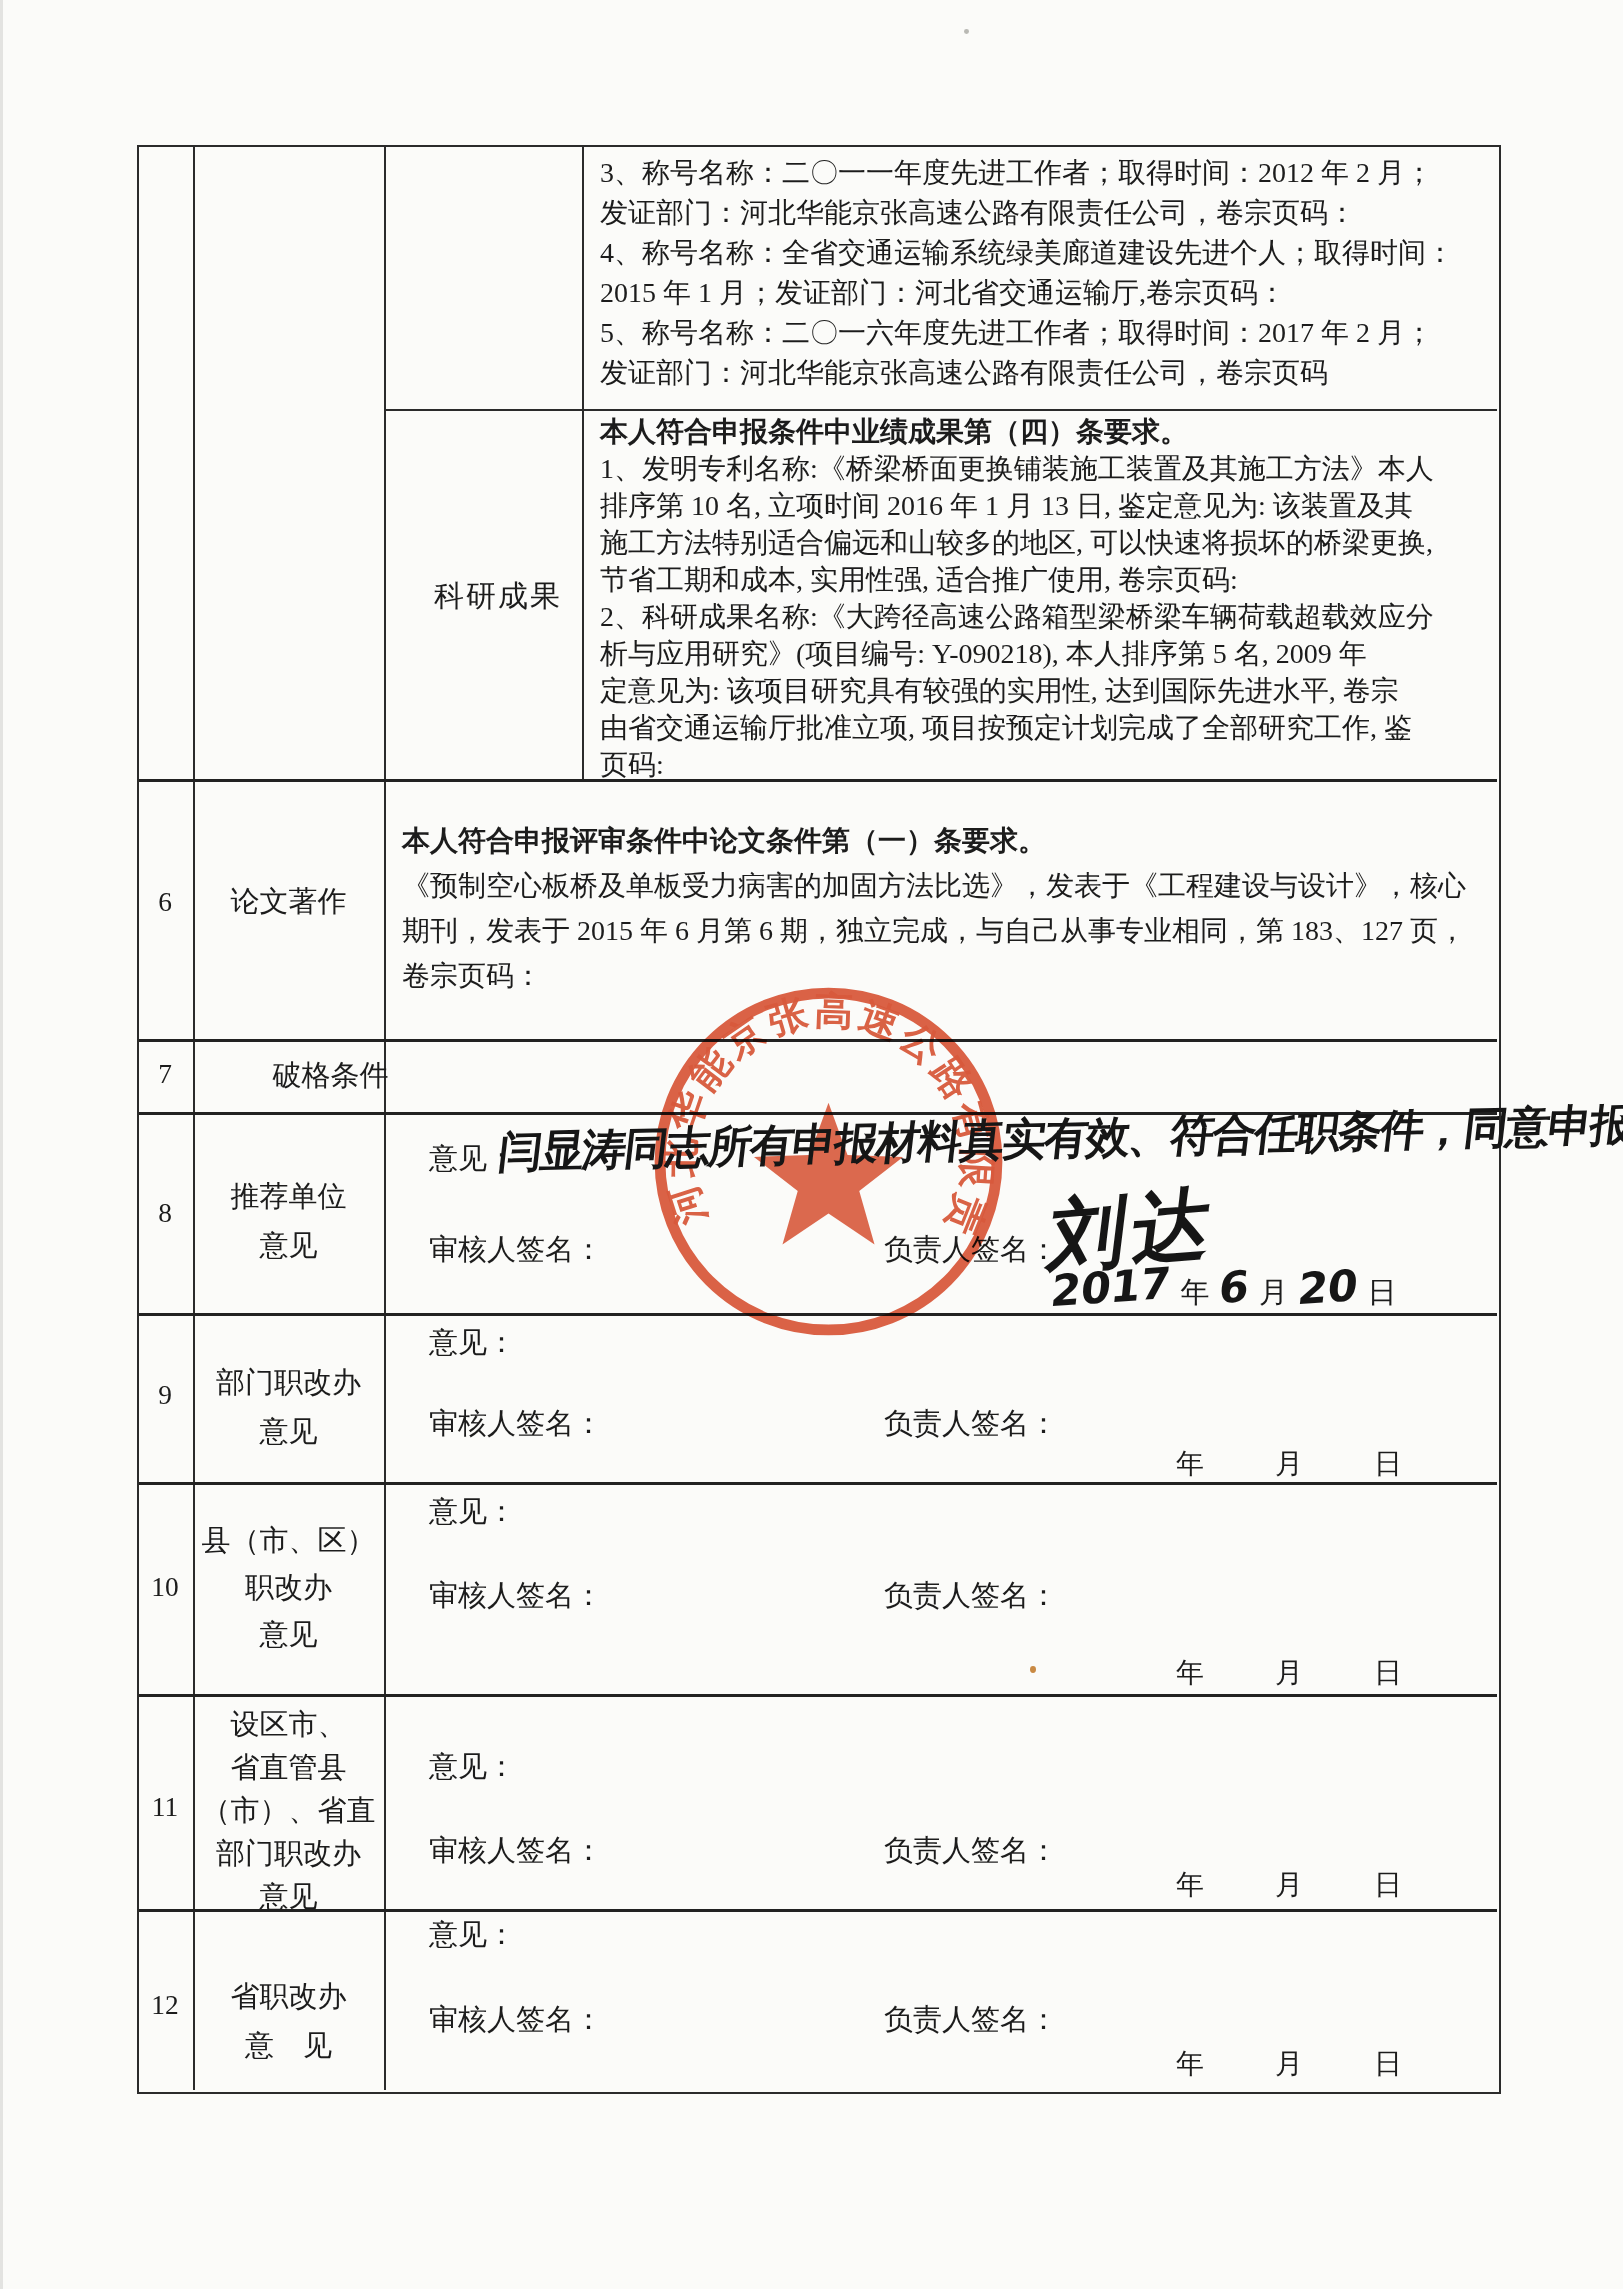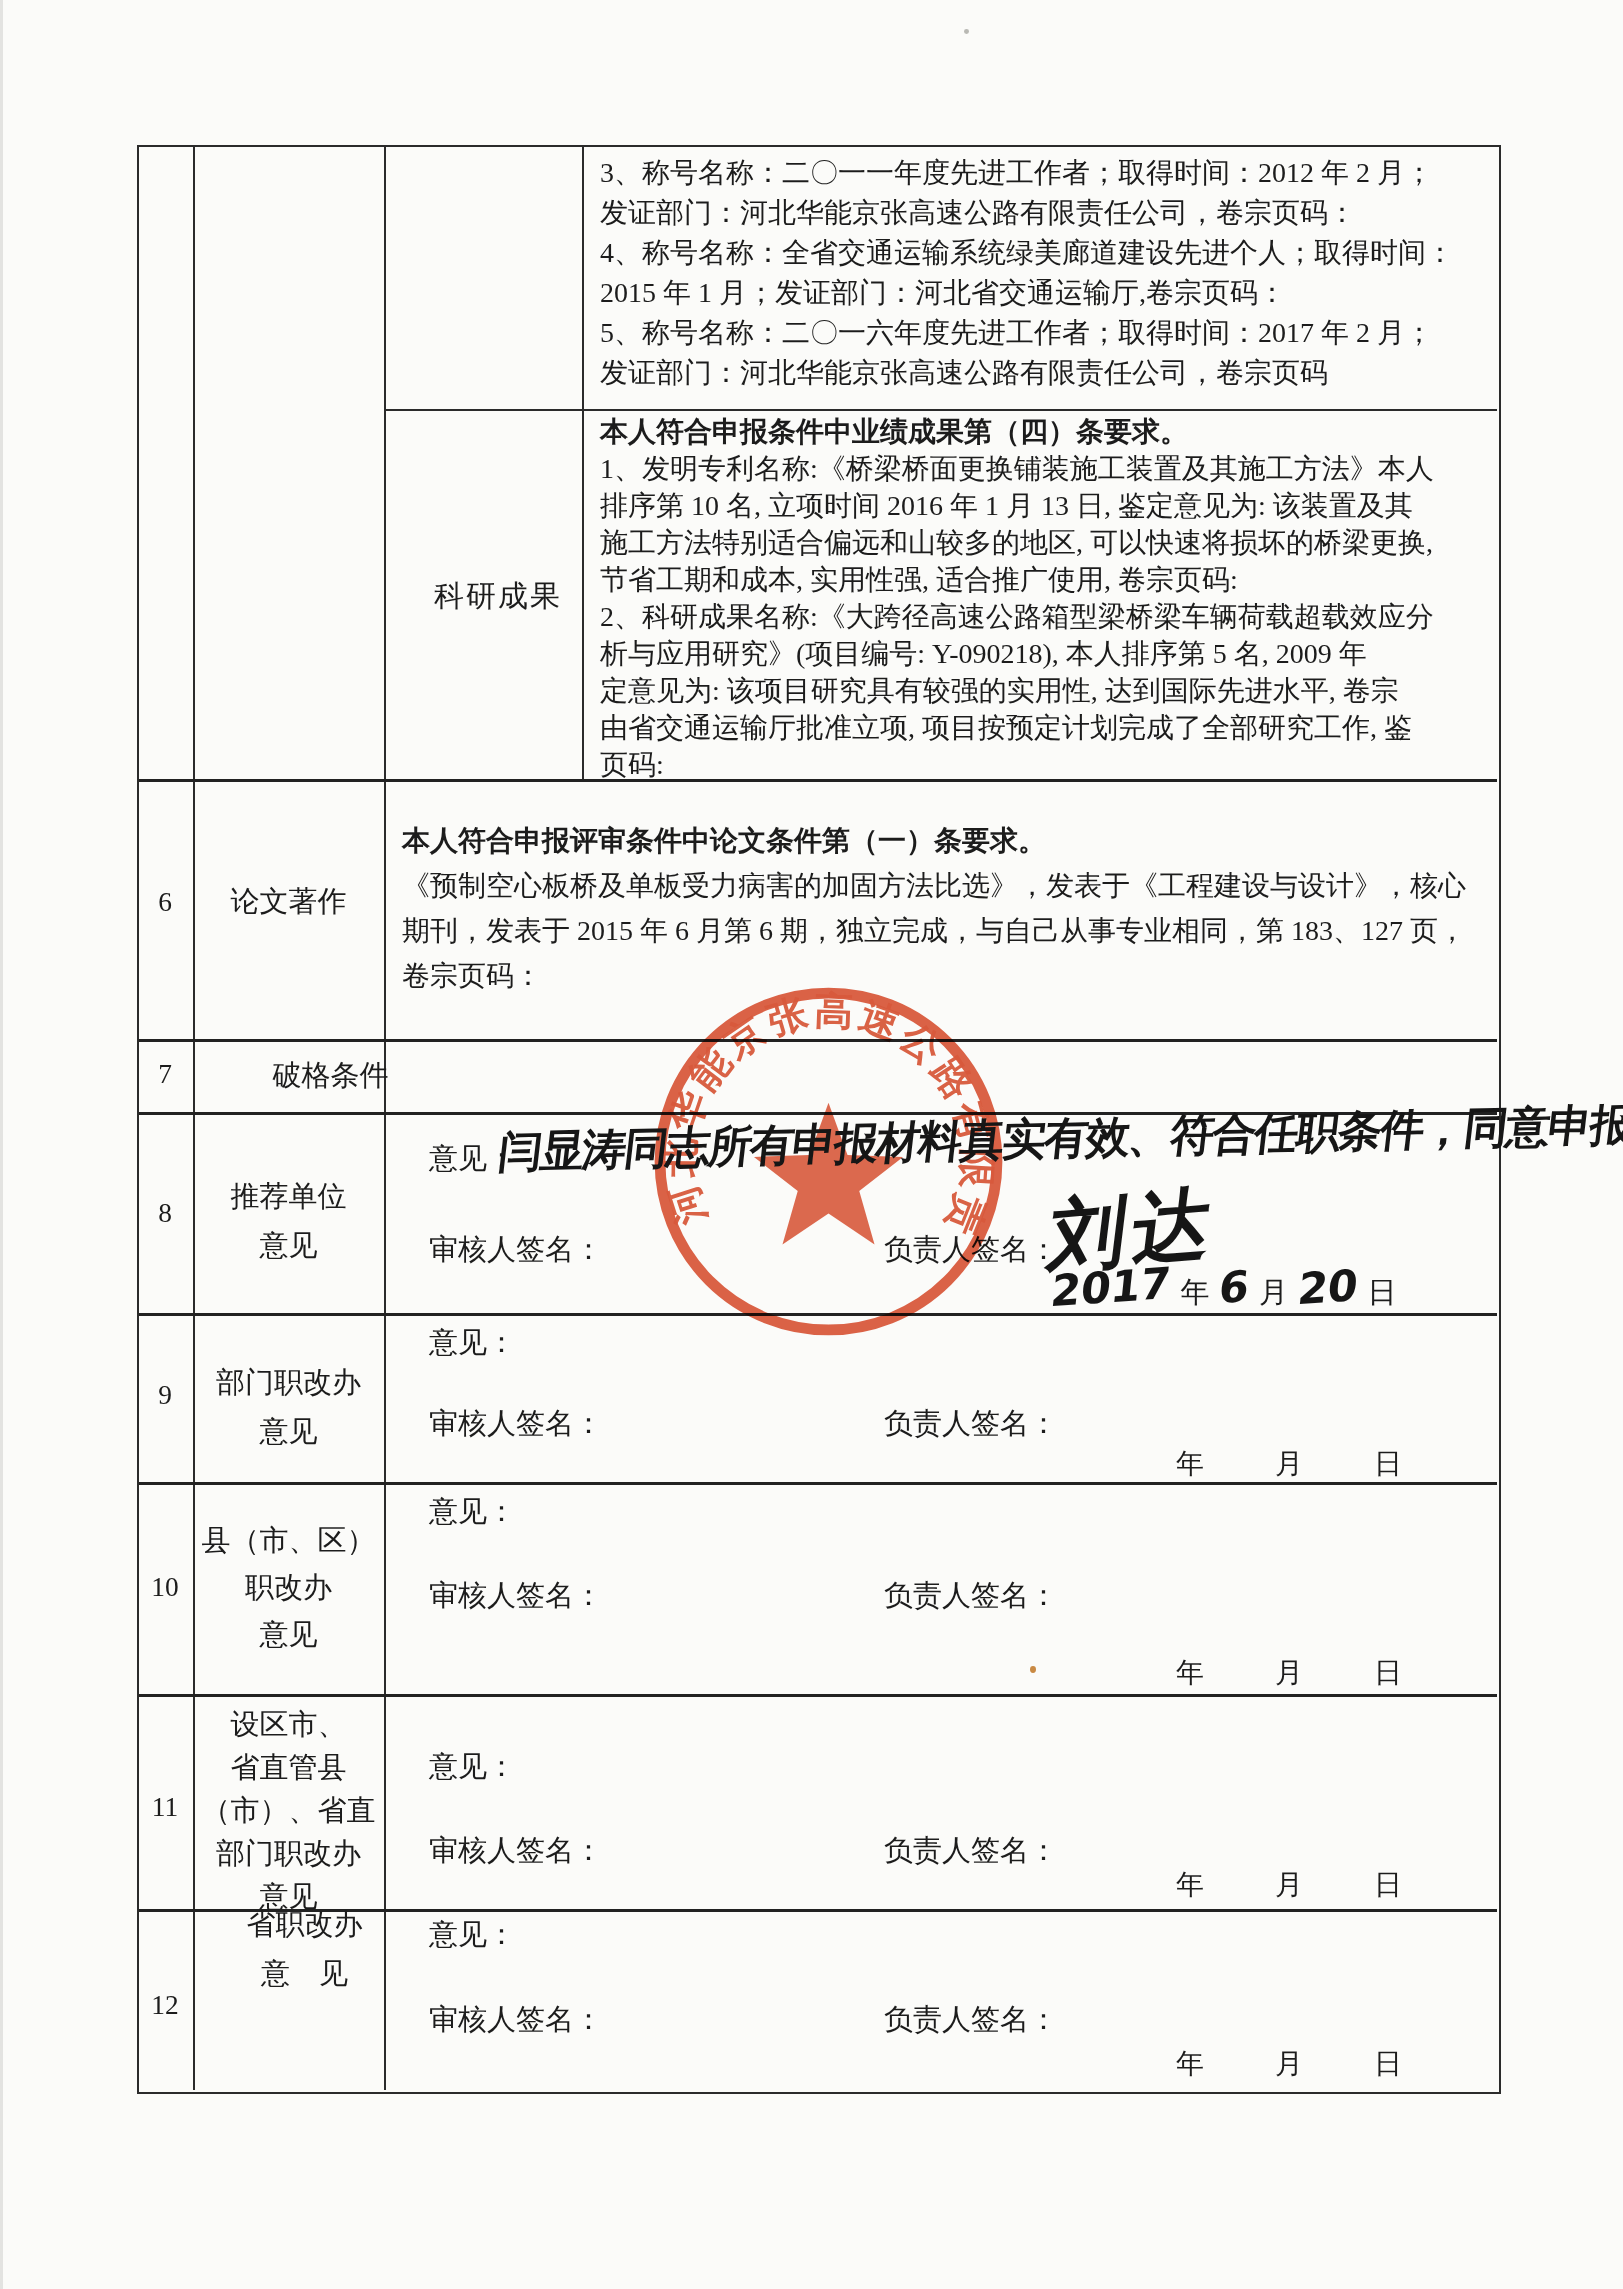--- a/index.html
+++ b/index.html
@@ -176,21 +176,21 @@
 <div class="flabel" style="left:429px;top:1747px;">意见：</div>
 <div class="flabel" style="left:429px;top:1831px;">审核人签名：</div>
 <div class="flabel" style="left:884px;top:1831px;">负责人签名：</div>
 <div class="ymd" style="left:1176px;top:1866px;">
   <span>年</span>
   <span>月</span>
   <span>日</span>
 </div>
 
 <div class="cellnum" style="top:1990px;">12</div>
-<div class="rowlabel" style="top:1900px;padding-left:16px;">
+<div class="rowlabel" style="top:1972px;">
   <div>
       <div>省职改办</div>
       <div>意　见</div>
     </div>
 </div>
 <div class="flabel" style="left:429px;top:1915px;">意见：</div>
 <div class="flabel" style="left:429px;top:2000px;">审核人签名：</div>
 <div class="flabel" style="left:884px;top:2000px;">负责人签名：</div>
 <div class="ymd" style="left:1176px;top:2045px;">
   <span>年</span>

